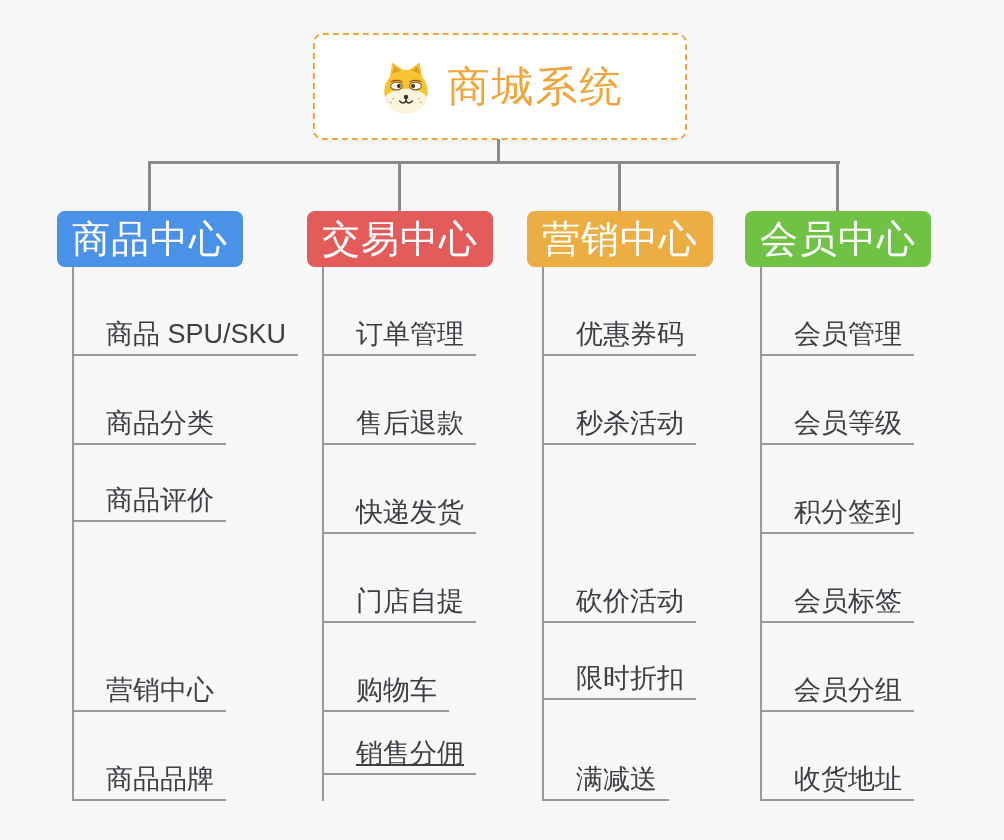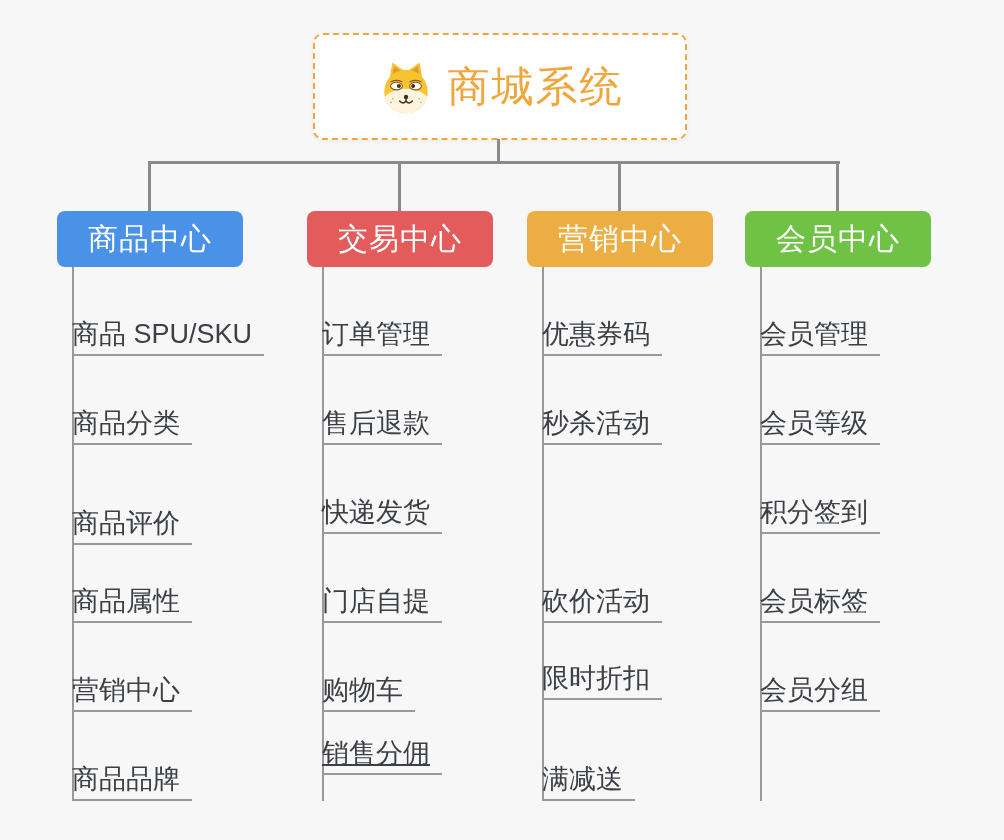--- a/index.html
+++ b/index.html
@@ -50,34 +50,35 @@
   .branch-node {
     position: absolute;
     top: 211px;
     height: 56px;
     width: 186px;
     border-radius: 8px;
     display: flex;
     align-items: center;
     justify-content: center;
     color: #ffffff;
-    font-size: 30px;
+    font-size: 38px;
     letter-spacing: 1px;
     cursor: pointer;
   }
 
   
   .leaf {
     position: absolute;
     height: 40px;
     line-height: 40px;
     font-size: 27px;
     color: #3c4045;
     white-space: nowrap;
     width: max-content;
+    padding-left: 34px;
     padding-right: 12px;
     border-bottom: 2px solid #999999;
     cursor: pointer;
   }
 </style>
 </head>
 <body>
 
 <div id="canvas">
 
@@ -130,22 +131,21 @@
   <div class="branch-node" style="left: 745px; background-color: rgb(111, 194, 67);">会员中心</div>
   <div class="branch-node" style="left: 527px; background-color: rgb(236, 173, 66);">营销中心</div>
 
   <div class="leafline" style="left:72px;  top:267px; height:534px;"></div>
   <div class="leafline" style="left:322px; top:267px; height:534px;"></div>
   <div class="leafline" style="left:542px; top:267px; height:534px;"></div>
   <div class="leafline" style="left:760px; top:267px; height:534px;"></div>
 
   <div class="leaf" style="left:72px; top:314px;">商品 SPU/SKU</div>
   <div class="leaf" style="left:72px; top:403px;">商品分类</div>
-  <div class="leaf" style="left:72px; top:503px;">商品评价</div>
-  <div class="leaf" style="left:72px; top:581px;">商品属性</div>
+  <div class="leaf" style="left:72px; top:480px;">商品评价</div>
   <div class="leaf" style="left:72px; top:670px;">营销中心</div>
   <div class="leaf" style="left:72px; top:759px;">商品品牌</div>
 
   <div class="leaf" style="left:322px; top:314px;">订单管理</div>
   <div class="leaf" style="left:322px; top:403px;">售后退款</div>
   <div class="leaf" style="left:322px; top:492px;">快递发货</div>
   <div class="leaf" style="left:322px; top:581px;">门店自提</div>
   <div class="leaf" style="left:322px; top:670px;">购物车</div>
   <div class="leaf" style="left:322px; top:733px;text-decoration:underline;">销售分佣</div>
 
@@ -153,14 +153,15 @@
   <div class="leaf" style="left:542px; top:403px;">秒杀活动</div>
   <div class="leaf" style="left:542px; top:581px;">砍价活动</div>
   <div class="leaf" style="left:542px; top:658px;">限时折扣</div>
   <div class="leaf" style="left:542px; top:759px;">满减送</div>
 
   <div class="leaf" style="left:760px; top:314px;">会员管理</div>
   <div class="leaf" style="left:760px; top:403px;">会员等级</div>
   <div class="leaf" style="left:760px; top:492px;">积分签到</div>
   <div class="leaf" style="left:760px; top:581px;">会员标签</div>
   <div class="leaf" style="left:760px; top:670px;">会员分组</div>
+  <div class="leaf" style="left:760px; top:759px;">收货地址</div>
 
 </div>
 
 </body></html>

